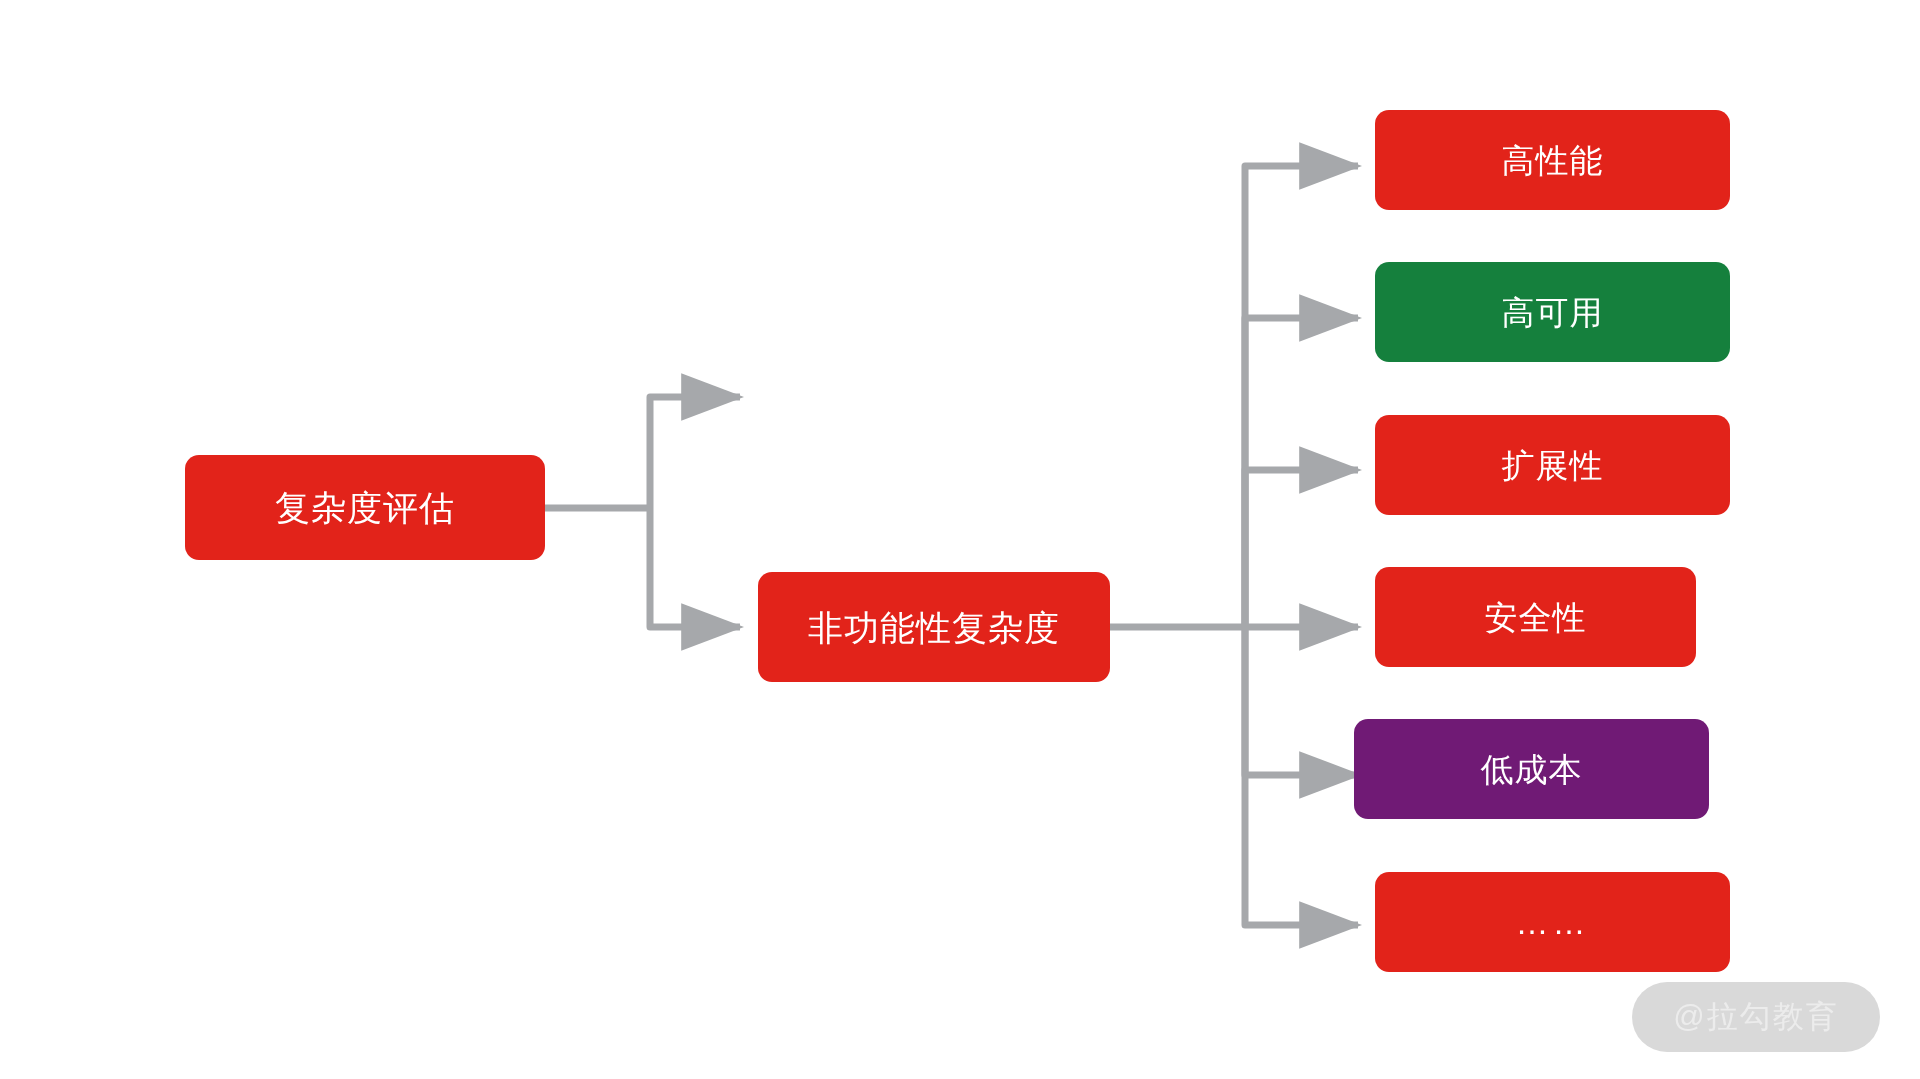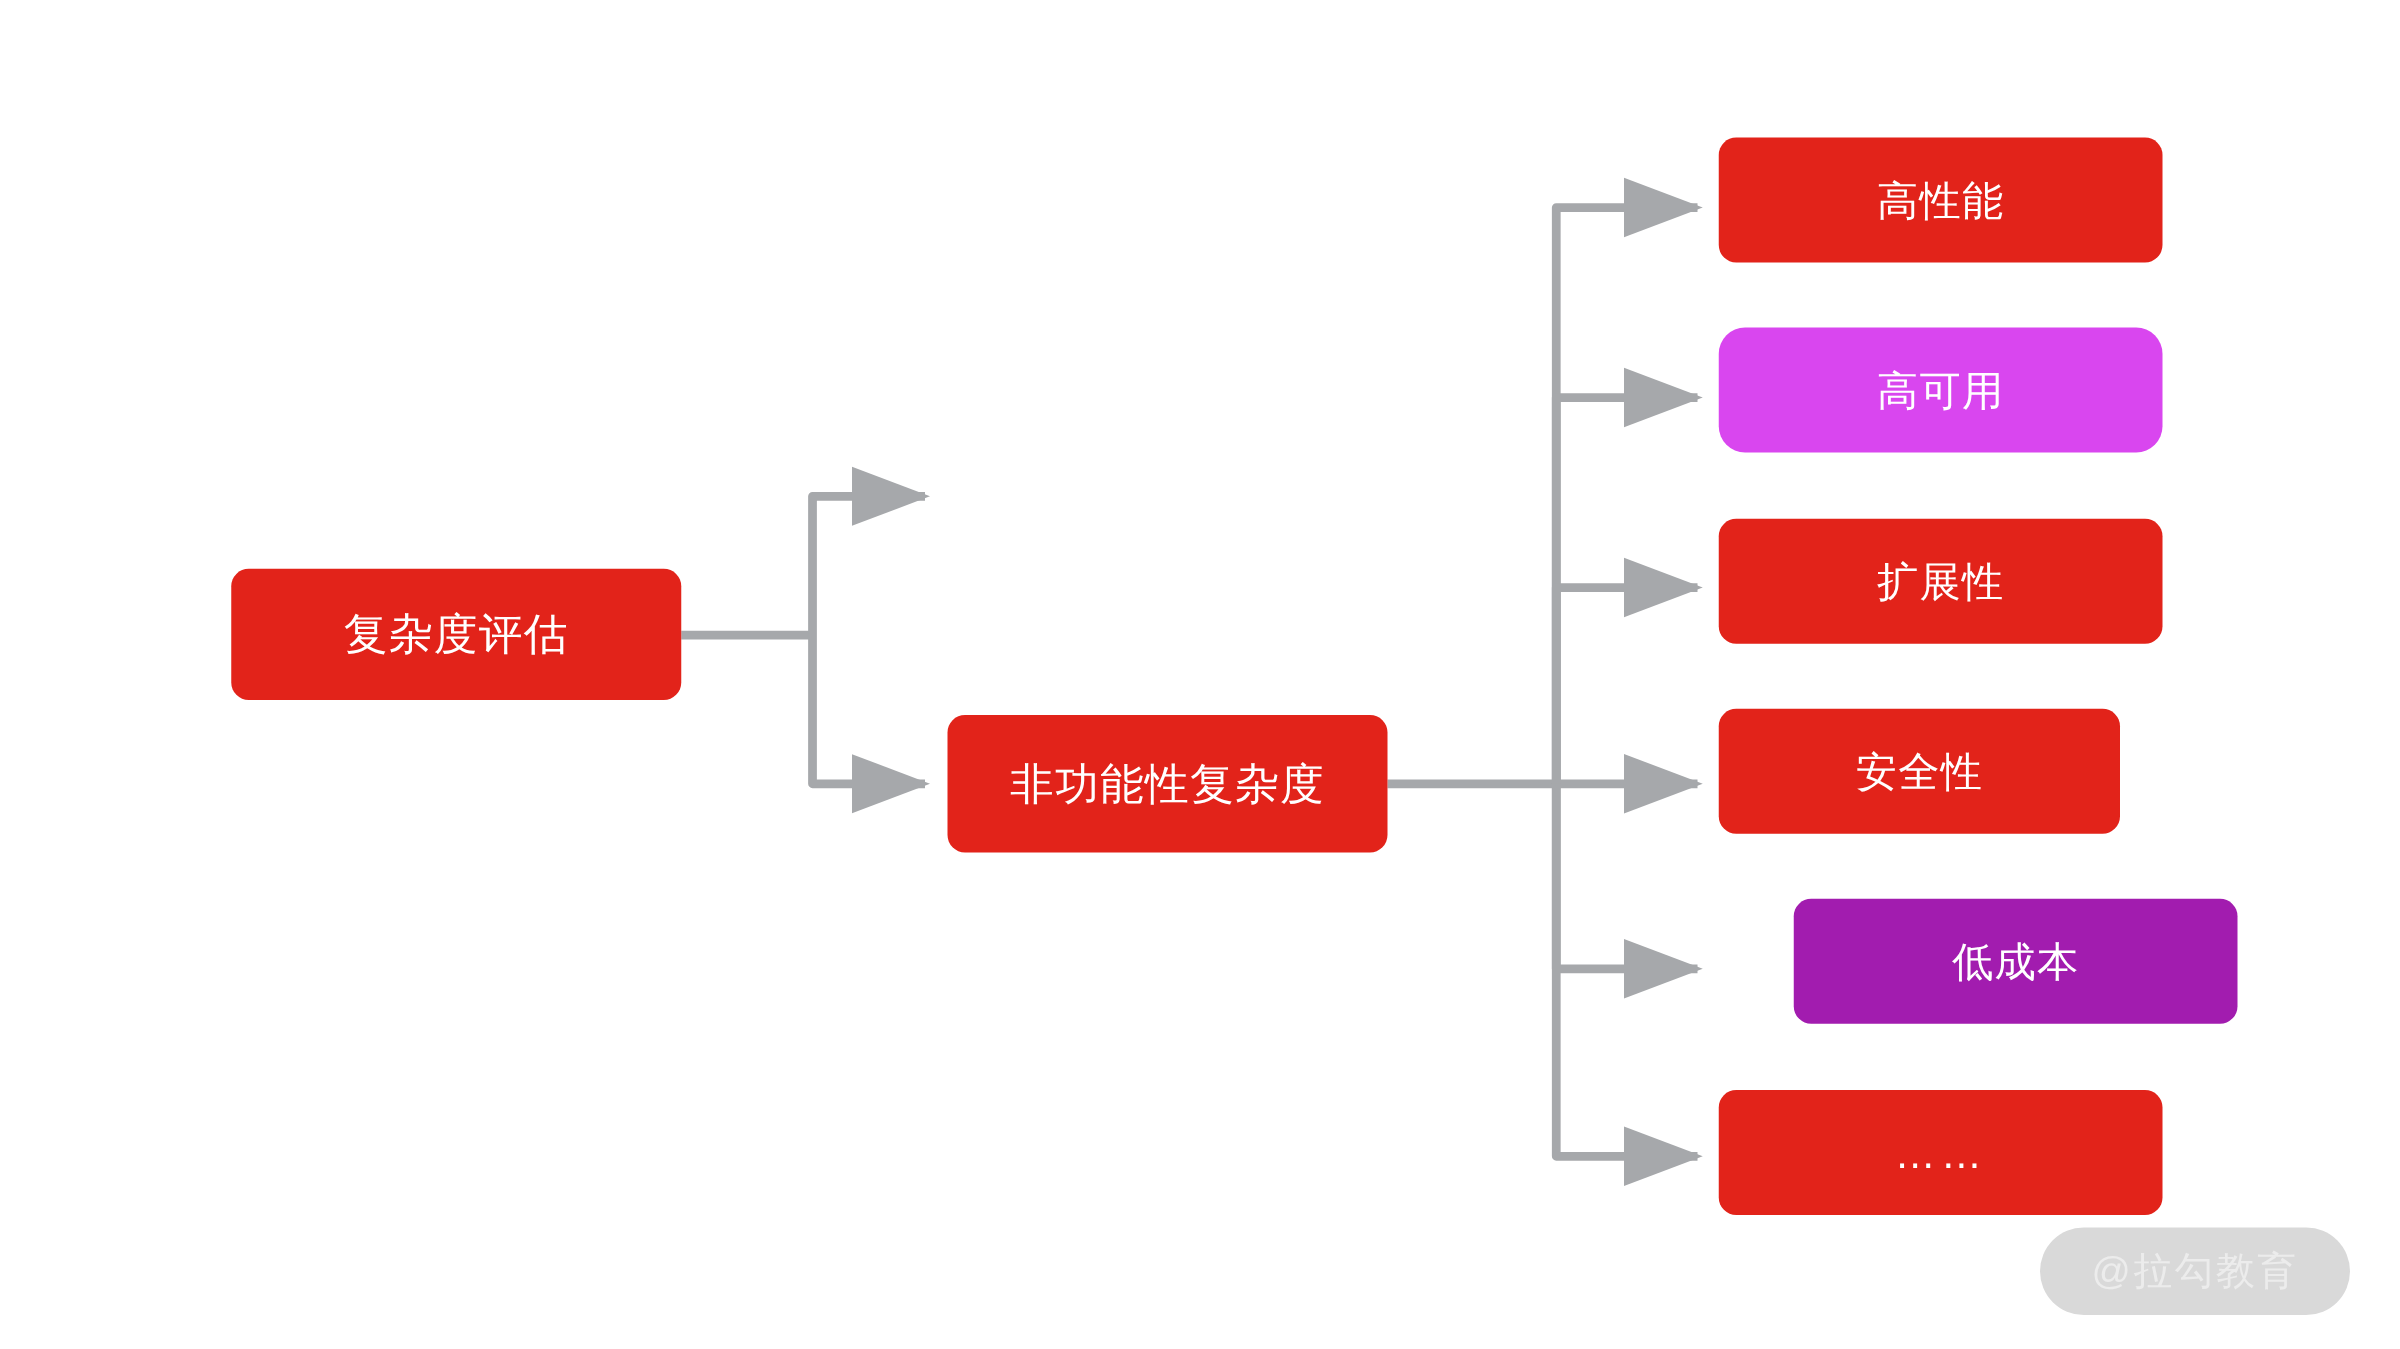--- a/index.html
+++ b/index.html
@@ -92,25 +92,25 @@
     </g>
   </svg>
 
   <div class="node node-root" style="left: 185px; top: 455px; width: 360px; height: 105px; background: rgb(226, 35, 26); color: rgb(255, 255, 255);">复杂度评估</div>
 
 
   <div class="node node-mid" style="left: 758px; top: 572px; width: 352px; height: 110px; background: rgb(226, 35, 26); color: rgb(255, 255, 255);">非功能性复杂度</div>
 
   <div class="node node-leaf" style="left: 1375px; top: 110px; width: 355px; height: 100px; background: rgb(226, 35, 26); color: rgb(255, 255, 255);">高性能</div>
 
-  <div class="node node-leaf" style="left: 1375px; top: 262px; width: 355px; height: 100px; background: #d946ef; color: rgb(255, 255, 255); border-radius: 21px;">高可用</div>
+  <div class="node node-leaf" style="left: 1375px; top: 262px; width: 355px; height: 100px; background: #15803d; color: rgb(255, 255, 255);">高可用</div>
 
   <div class="node node-leaf" style="left: 1375px; top: 415px; width: 355px; height: 100px; background: rgb(226, 35, 26); color: rgb(255, 255, 255);">扩展性</div>
 
   <div class="node node-leaf" style="left: 1375px; top: 567px; width: 321px; height: 100px; background: rgb(226, 35, 26); color: rgb(255, 255, 255);">安全性</div>
 
-  <div class="node node-leaf" style="left: 1435px; top: 719px; width: 355px; height: 100px; background: #a21caf; color: rgb(255, 255, 255);">低成本</div>
+  <div class="node node-leaf" style="left: 1354px; top: 719px; width: 355px; height: 100px; background: #701a75; color: rgb(255, 255, 255);">低成本</div>
 
   <div class="node node-dots" style="left: 1375px; top: 872px; width: 355px; height: 100px; background: rgb(226, 35, 26); color: rgb(255, 255, 255);">……</div>
 
   <div id="watermark" style="left: 1632px; top: 982px; width: 248px; height: 70px; background: rgb(217, 217, 217); color: rgb(236, 236, 236);">@拉勾教育</div>
 
 </div>
 
 </body></html>

